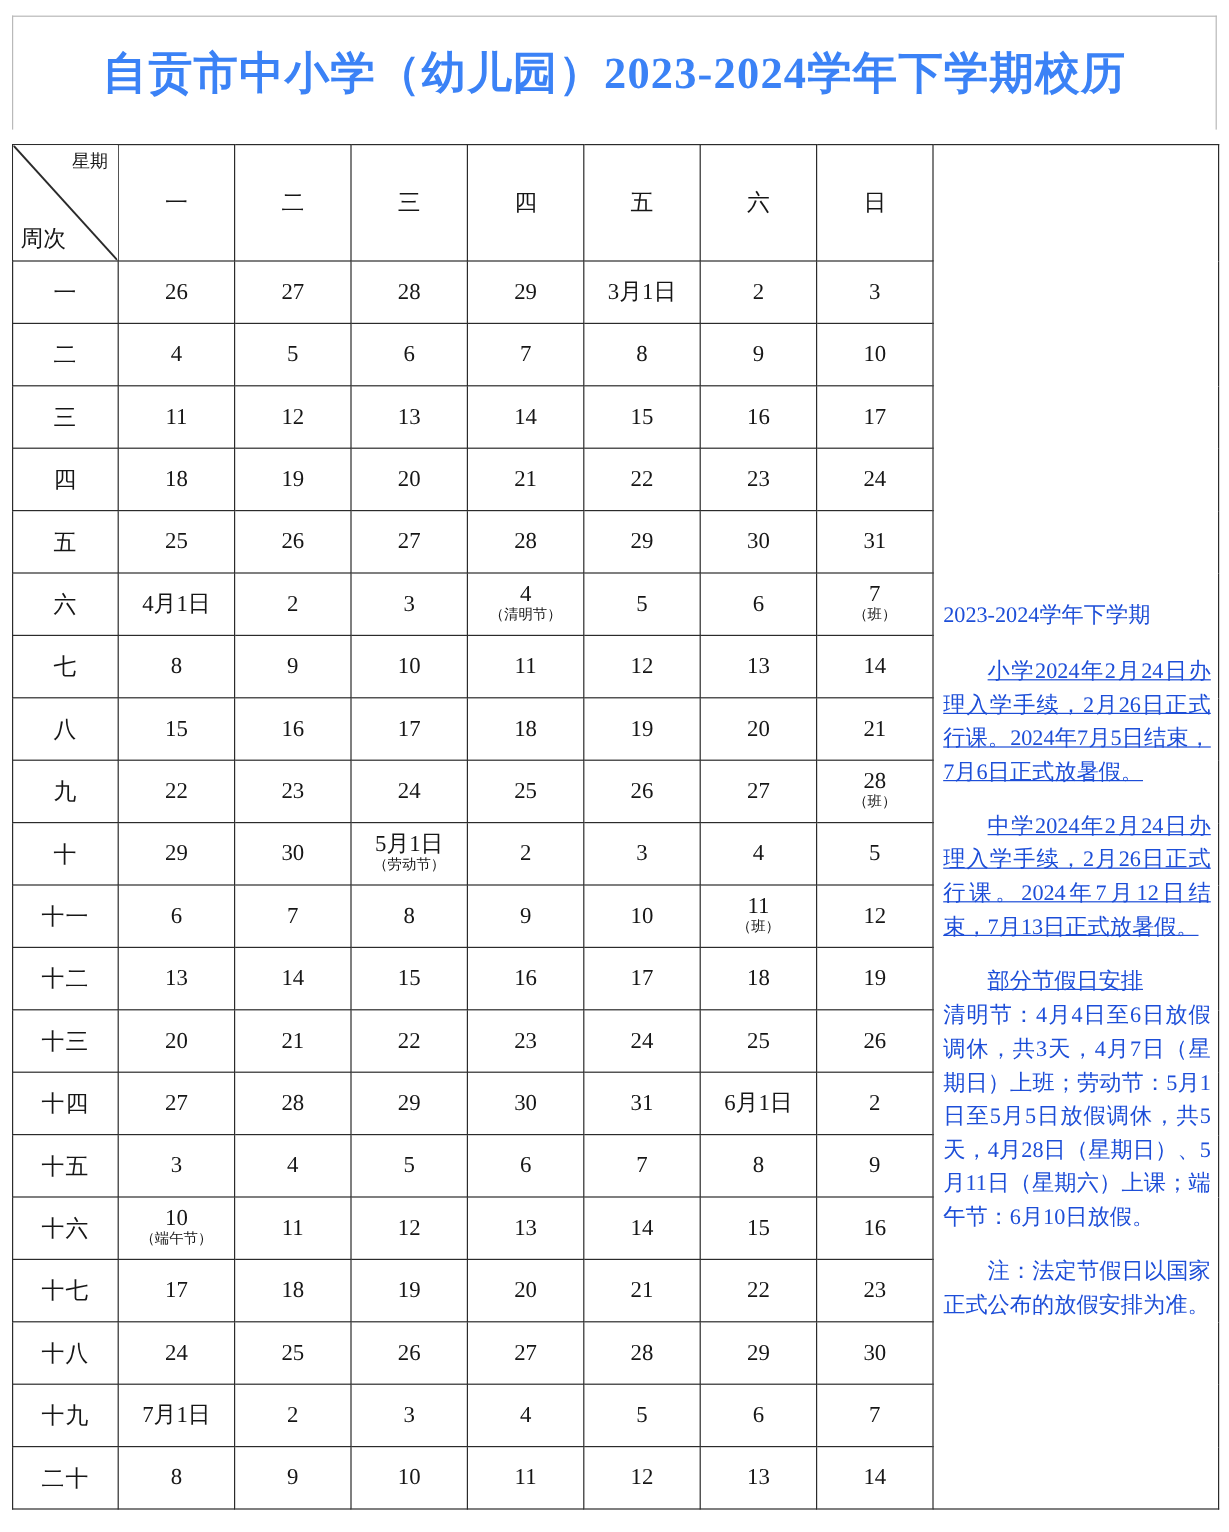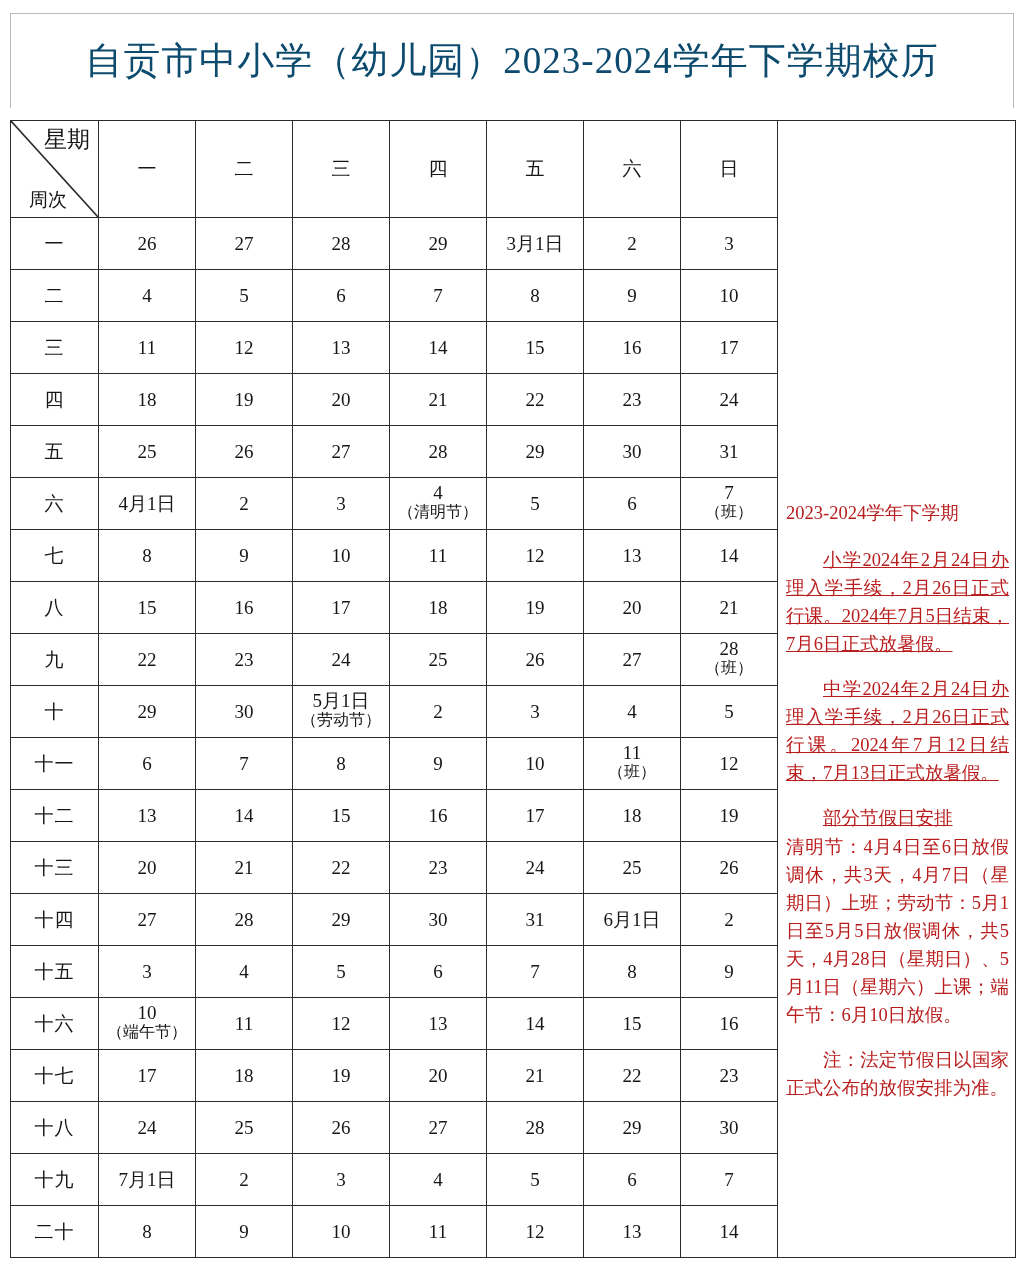--- a/index.html
+++ b/index.html
@@ -31,23 +31,23 @@
     border: 1px solid #b9b9b9;
     border-bottom: none;
     box-sizing: border-box;
     display: flex;
     align-items: center;
     justify-content: center;
     background: #ffffff;
   }
   .title-text {
     font-size: 37px;
-    font-weight: 400;
+    font-weight: 700;
     letter-spacing: 1px;
-    color: #0c4a6e;
+    color: #3b82f6;
     white-space: nowrap;
     font-family: "Liberation Serif", "DejaVu Serif", serif;
   }
 
   
   .grid {
     position: absolute;
     left: 10px;
     top: 120px;
     width: 1005px;
@@ -81,26 +81,26 @@
     pointer-events: none;
   }
   .hdr-diag line {
     stroke: #2b2b2b;
     stroke-width: 1.6;
   }
   .hdr-top {
     position: absolute;
     right: 8px;
     top: 6px;
-    font-size: 23px;
+    font-size: 15px;
     line-height: 1.1;
   }
   .hdr-bot {
     position: absolute;
-    left: 18px;
+    left: 6px;
     bottom: 6px;
     font-size: 19px;
     line-height: 1.1;
   }
   .dow-cell {
     height: 96px;
     font-size: 21px;
   }
 
   
@@ -112,37 +112,37 @@
   .day-cell {
     height: 51px;
     line-height: 1.15;
   }
   .day-main {
     display: block;
     font-size: 19px;
   }
   .day-sub {
     display: block;
-    font-size: 16px;
+    font-size: 12px;
     margin-top: -1px;
     text-align: center;
   }
 
   
   .notes-cell {
     vertical-align: top;
     text-align: left;
     padding: 0;
   }
   .notes-inner {
     padding: 224px 6px 0 8px;
     font-size: 18.5px;
     line-height: 1.52;
     text-align: justify;
-    color: #b91c1c;
+    color: #1d4ed8;
   }
   .notes-inner p {
     margin: 0;
   }
   .np-head {
     margin-bottom: 18px !important;
   }
   .np-indent {
     text-indent: 2em;
     text-decoration: underline;

